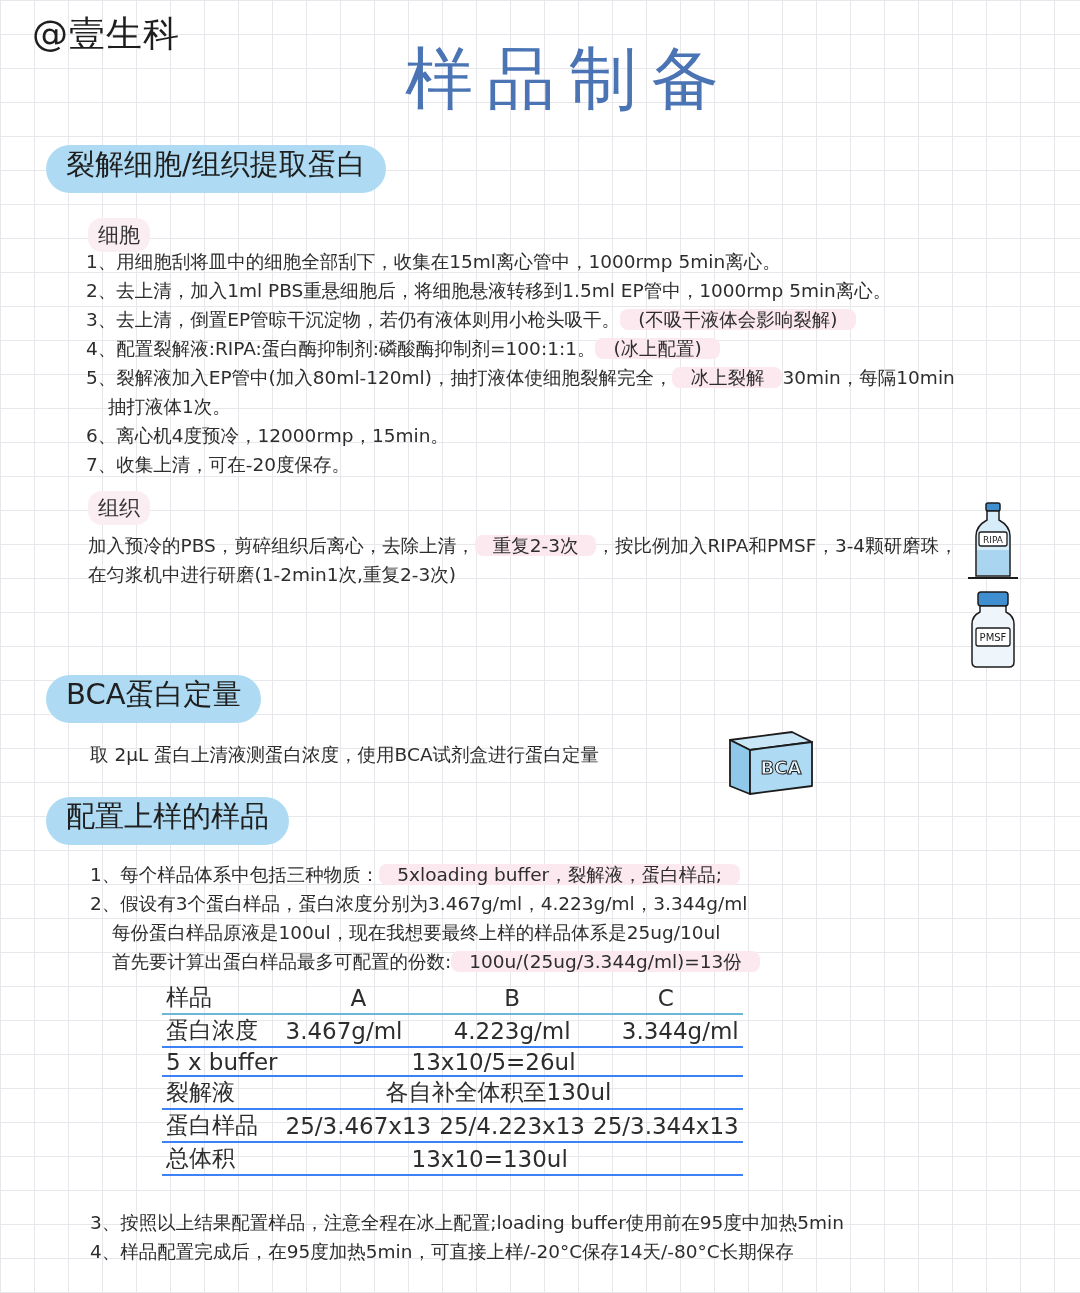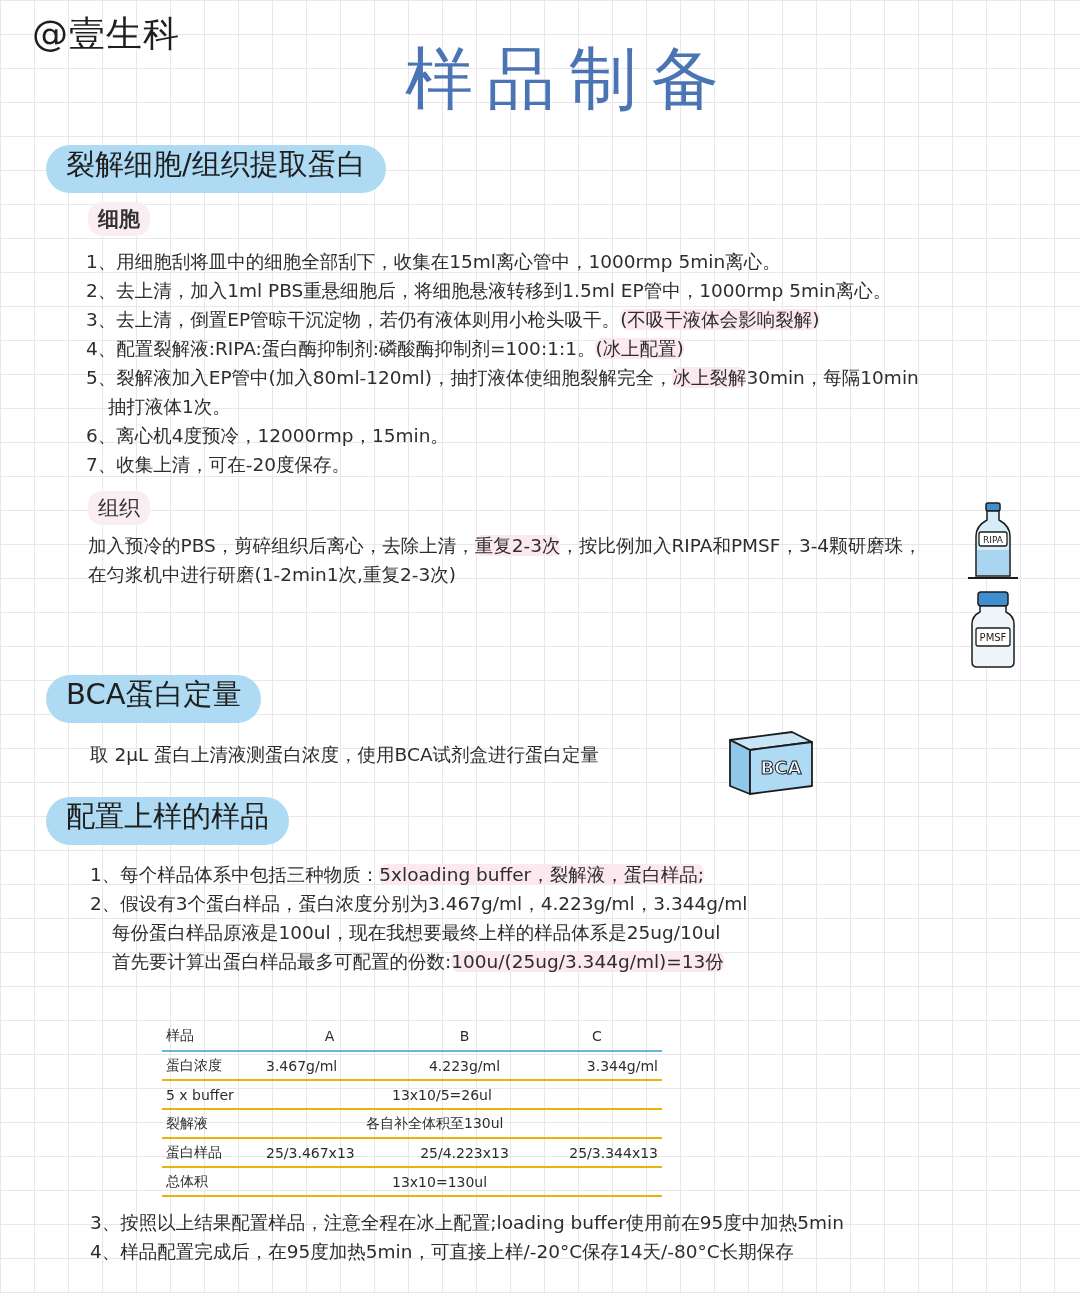--- a/index.html
+++ b/index.html
@@ -20,39 +20,39 @@
   .title { left:405px; top:34px; font-size:68px; color:#4a74b4; letter-spacing:14px; font-weight:500;font-family:Liberation Mono, monospace; }
   .section-pill {
     background:#aedbf3; border-radius:26px; padding:0 20px; height:48px;
     display:flex; align-items:flex-start; font-size:29px; color:#1f1f1f; white-space:nowrap;
   }
   .sub-pill {
     background:#fbeef2; border-radius:14px; padding:0 10px; height:34px;
     display:flex; align-items:center; font-size:21px; color:#333;
   }
   .line { font-size:18.5px; color:#2d2d2d; white-space:nowrap; line-height:29px; }
-  .hl { background:#fbe9ef; border-radius:8px; padding:0 0; }
+  .hl { background:#fbe9ef; border-radius:8px; padding:0 18px; }
   .indent { padding-left:22px; }
-  table.tbl { border-collapse:collapse; font-size:14px; color:#2d2d2d;margin-top:40px; }
-  table.tbl td { height:29px; padding:0 4px; border-bottom:2px solid #eab308; white-space:nowrap; }
+  table.tbl { border-collapse:collapse; font-size:23px; color:#2d2d2d; }
+  table.tbl td { height:29px; padding:0 4px; border-bottom:2px solid #3b82f6; white-space:nowrap; }
   table.tbl tr.head td { border-bottom:2px solid #6cb6d8; }
   .c { text-align:center; }
   .r { text-align:right; }
 </style>
 </head>
 <body>
 
 <div class="abs watermark">@壹生科</div>
 <div class="abs title">样品制备</div>
 
 <div class="abs section-pill" style="left:46px; top:145px;">
   <span>裂解细胞/组织提取蛋白</span>
 </div>
 
-<div class="abs sub-pill" style="left:88px; top:202px;font-weight:bold;">
+<div class="abs sub-pill" style="left:88px; top:218px;">
   <span>细胞</span>
 </div>
 
 <div class="abs" style="left:86px; top:247px;">
   <div class="line"><span>1、用细胞刮将皿中的细胞全部刮下，收集在15ml离心管中，1000rmp 5min离心。</span></div>
   <div class="line"><span>2、去上清，加入1ml PBS重悬细胞后，将细胞悬液转移到1.5ml EP管中，1000rmp 5min离心。</span></div>
   <div class="line"><span>3、去上清，倒置EP管晾干沉淀物，若仍有液体则用小枪头吸干。</span><span class="hl">(不吸干液体会影响裂解)</span></div>
   <div class="line"><span>4、配置裂解液:RIPA:蛋白酶抑制剂:磷酸酶抑制剂=100:1:1。</span><span class="hl">(冰上配置)</span></div>
   <div class="line"><span>5、裂解液加入EP管中(加入80ml-120ml)，抽打液体使细胞裂解完全，</span><span class="hl">冰上裂解</span><span>30min，每隔10min</span></div>
   <div class="line indent"><span>抽打液体1次。</span></div>

